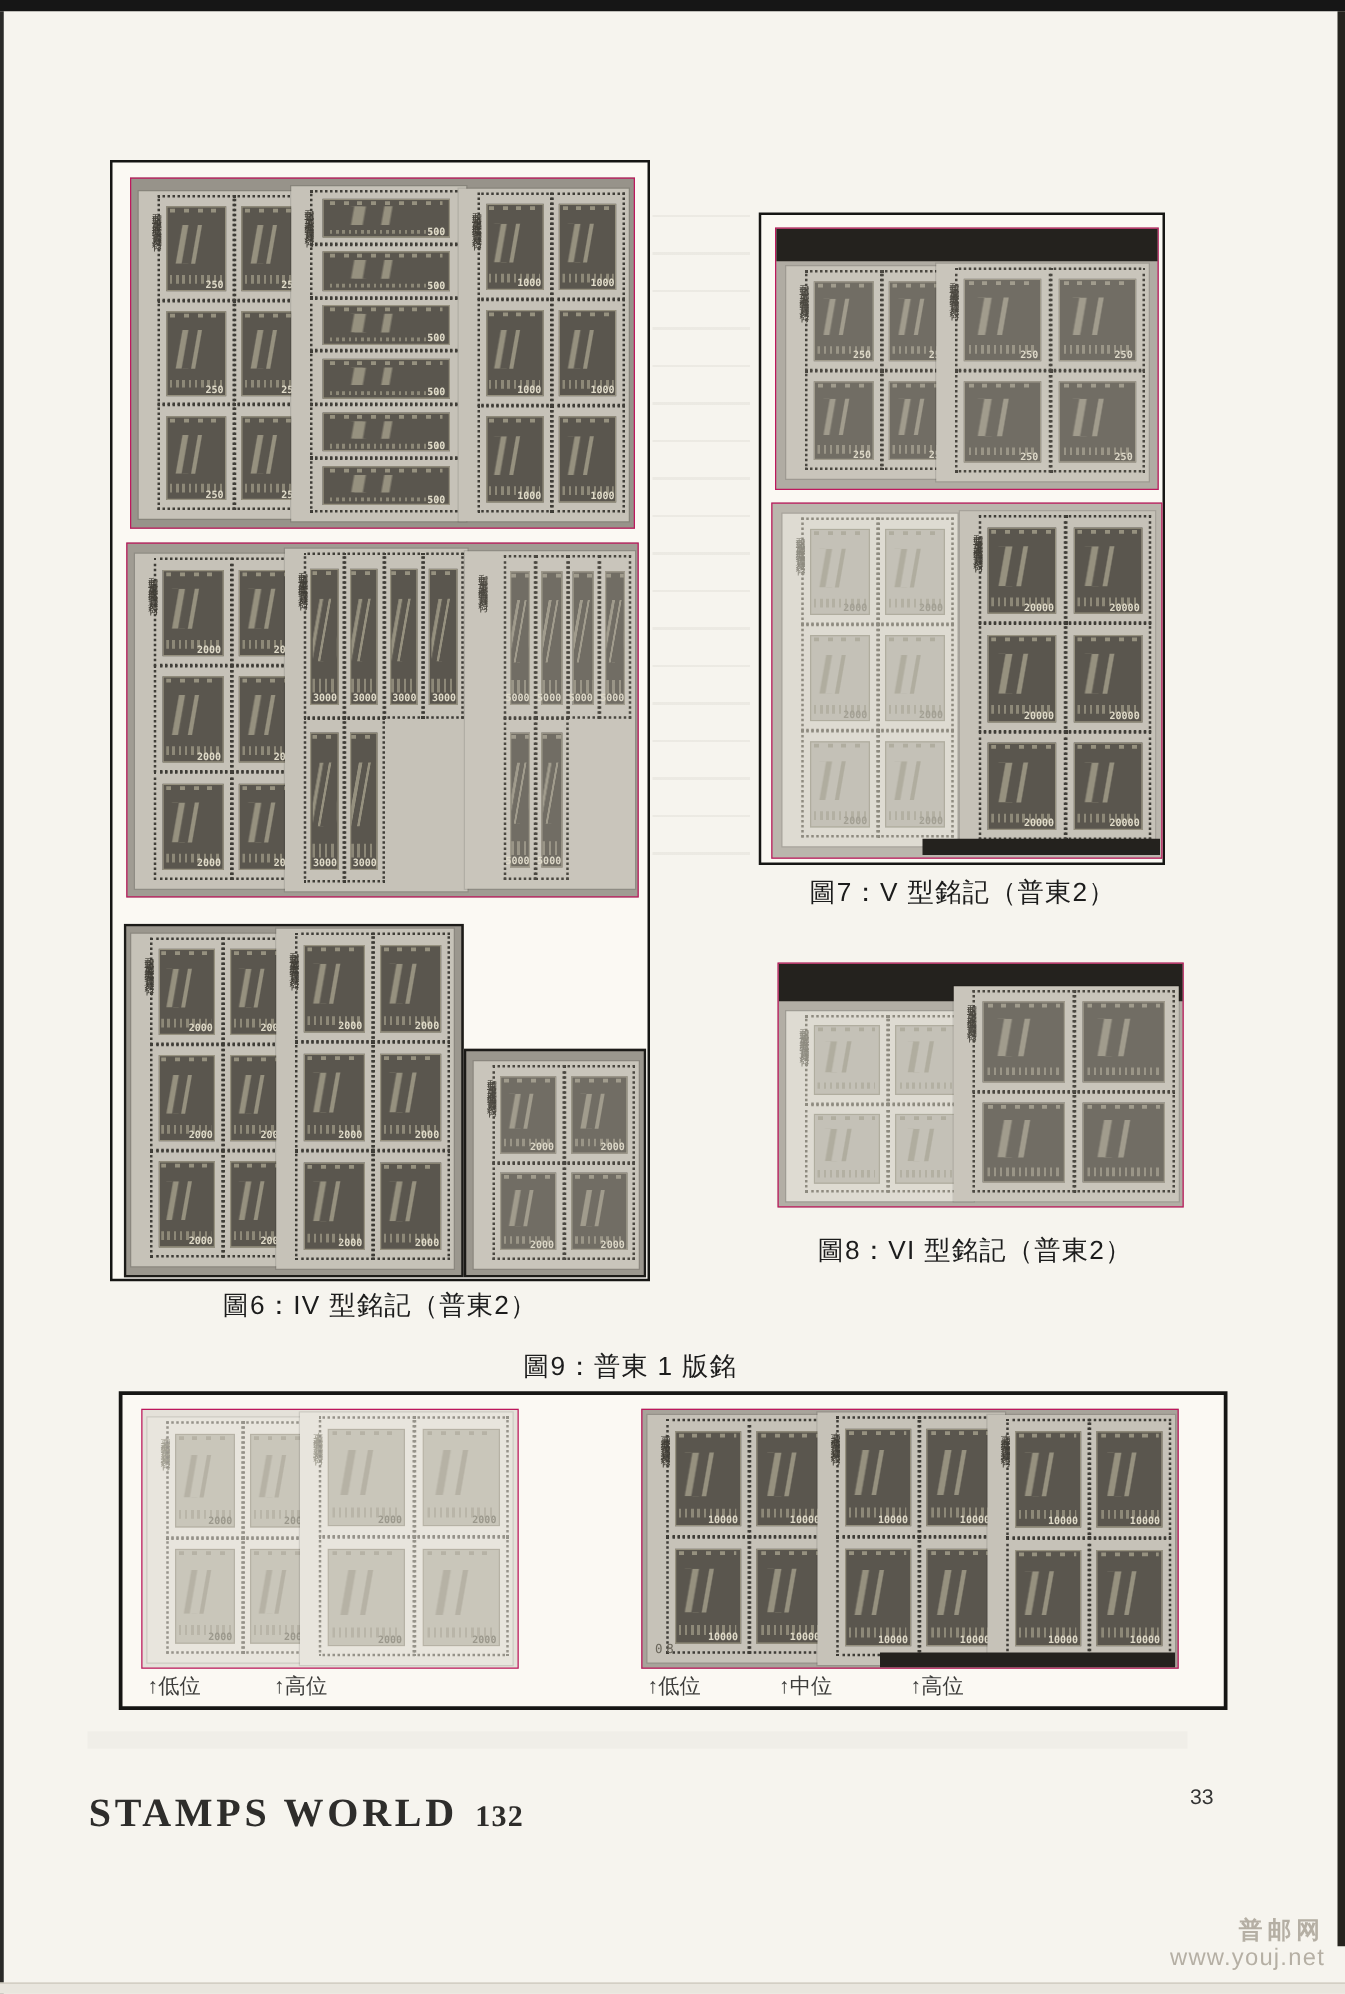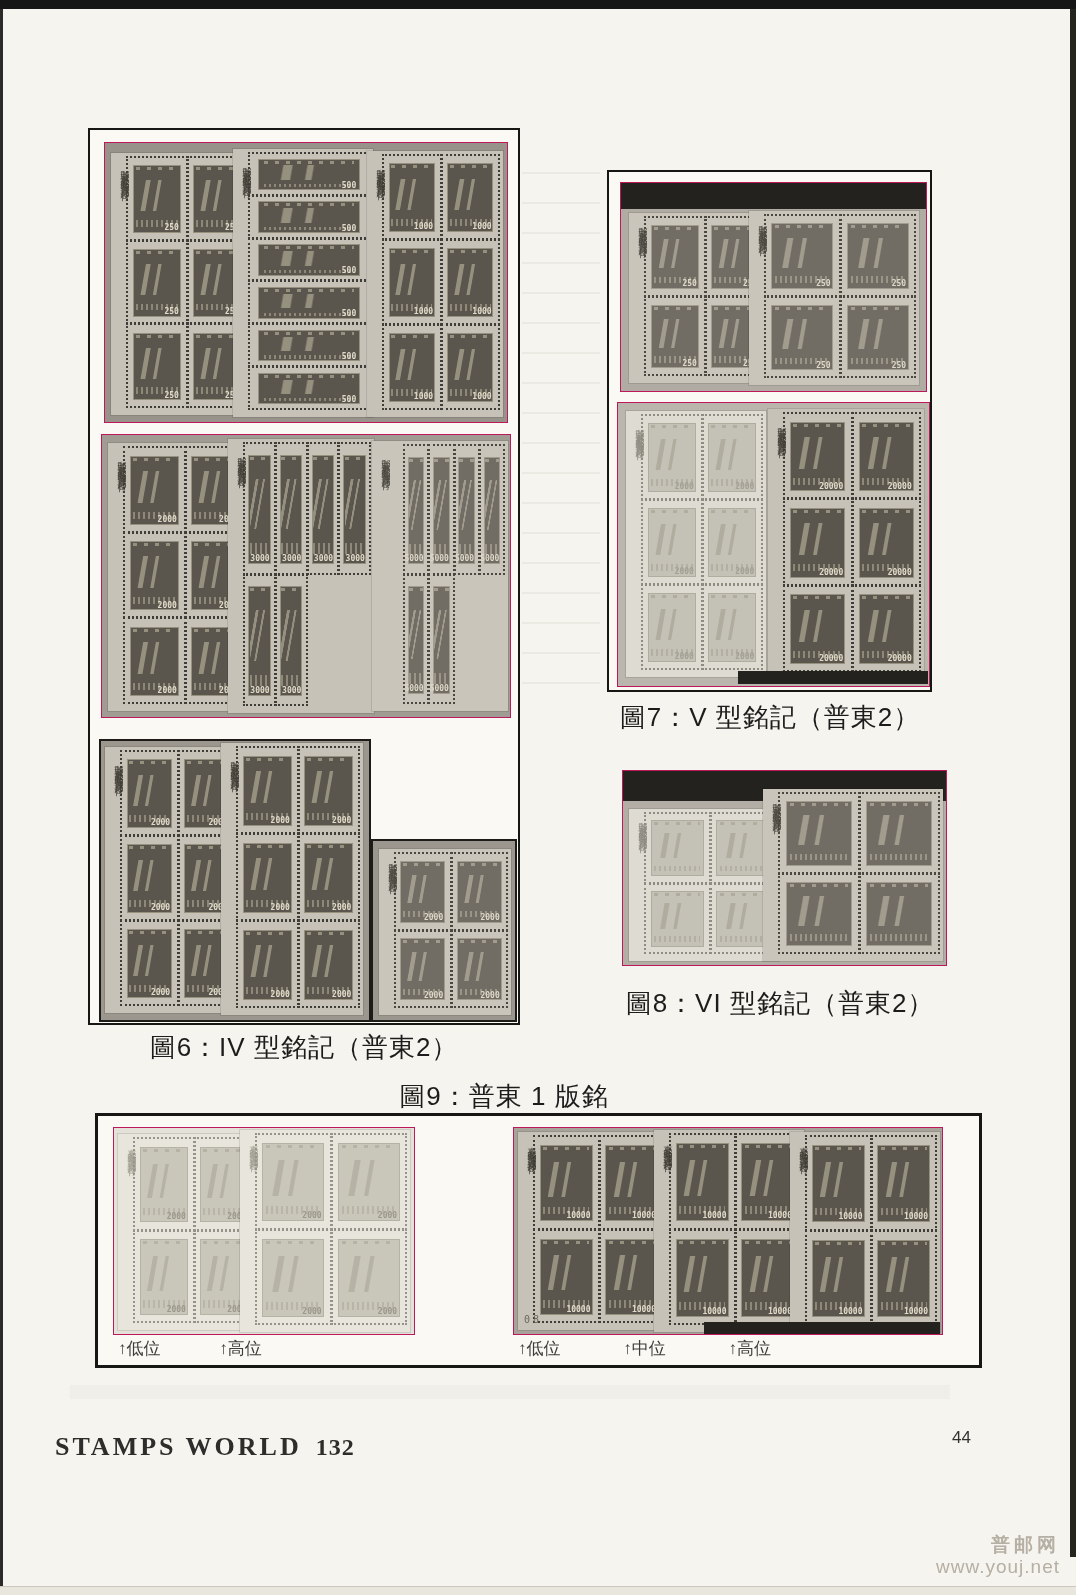--- a/index.html
+++ b/index.html
@@ -50,36 +50,36 @@
       background:repeating-linear-gradient(90deg,var(--mark) 0 4px,transparent 4px 11px);}
   .diag{position:absolute;left:6%;right:6%;top:22%;height:46%;
       background:
         linear-gradient(100deg,transparent 20%,var(--mark) 22%,var(--mark) 30%,transparent 32%),
         linear-gradient(100deg,transparent 46%,var(--mark) 48%,var(--mark) 53%,transparent 55%);}
   .crowd{position:absolute;left:6%;right:6%;bottom:9%;height:10%;opacity:.85;
       background:repeating-linear-gradient(90deg,var(--mark) 0 2px,transparent 2px 5px);}
   .v{position:absolute;right:4%;bottom:1%;font:bold 8px/1 "DejaVu Sans Mono",monospace;
      color:var(--val);letter-spacing:0;}
 
-  .caption{position:absolute;text-align:center;font-size:26px;letter-spacing:1px;color:#1c1c1c;}
+  .caption{position:absolute;text-align:center;font-size:21px;letter-spacing:1px;color:#1c1c1c;}
   #cap6{left:88px;top:1030px;width:432px;}
   #cap7{left:600px;top:700px;width:340px;}
   #cap8{left:600px;top:986px;width:360px;}
   #cap9{left:302px;top:1079px;width:404px;}
 
   .plabels{position:absolute;font-size:17px;color:#3d3d3b;white-space:nowrap;}
   .plabels span{display:inline-block;}
   #plabels-left{left:118px;top:1337px;}
   #plabels-left span+span{margin-left:54px;}
   #plabels-right{left:518px;top:1337px;}
   #plabels-right span+span{margin-left:58px;}
 
   .footer{position:absolute;left:55px;top:1432px;font-family:"Liberation Serif","DejaVu Serif",serif;
     font-weight:bold;color:#2e2d2b;white-space:nowrap;}
-  .footer .ft-title{font-size:26px;letter-spacing:3px;}
+  .footer .ft-title{font-size:32px;letter-spacing:3px;margin-left:16px;}
   .footer .ft-issue{font-size:24px;margin-left:10px;letter-spacing:1px;}
   .pagenum{position:absolute;left:952px;top:1428px;font-size:17px;color:#333;}
 
   .watermark{position:absolute;right:16px;top:1534px;text-align:right;color:#b5afa4;line-height:1.15;}
   .wm-cn{font-size:19px;font-weight:bold;letter-spacing:4px;}
   .wm-url{font-size:19px;letter-spacing:1px;}
 </style>
 </head>
 <body>
 
@@ -933,18 +933,18 @@
 <div class="plabels" id="plabels-right">
   <span>↑低位</span>
   <span>↑中位</span>
   <span>↑高位</span>
 </div>
 
 <div class="footer">
   <span class="ft-title">STAMPS WORLD</span>
   <span class="ft-issue">132</span>
 </div>
-<div class="pagenum">44</div>
+<div class="pagenum">33</div>
 
 <div class="watermark">
   <div class="wm-cn">普邮网</div>
   <div class="wm-url">www.youj.net</div>
 </div>
 
 </body></html>

